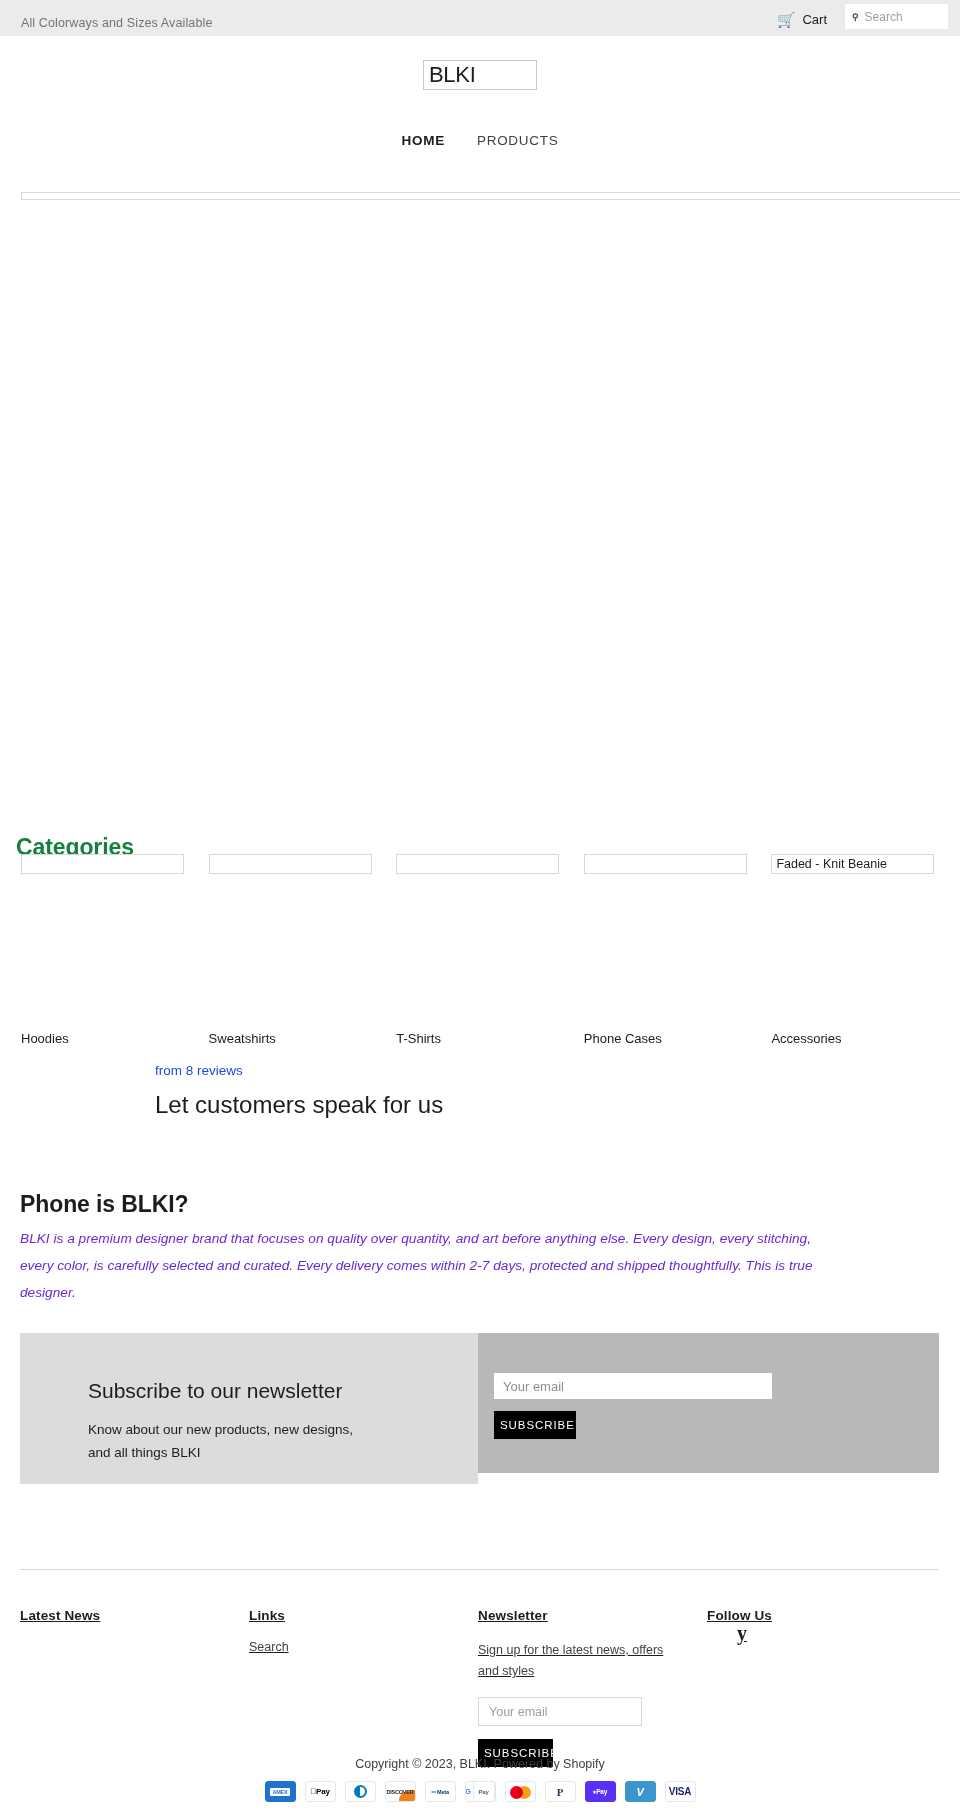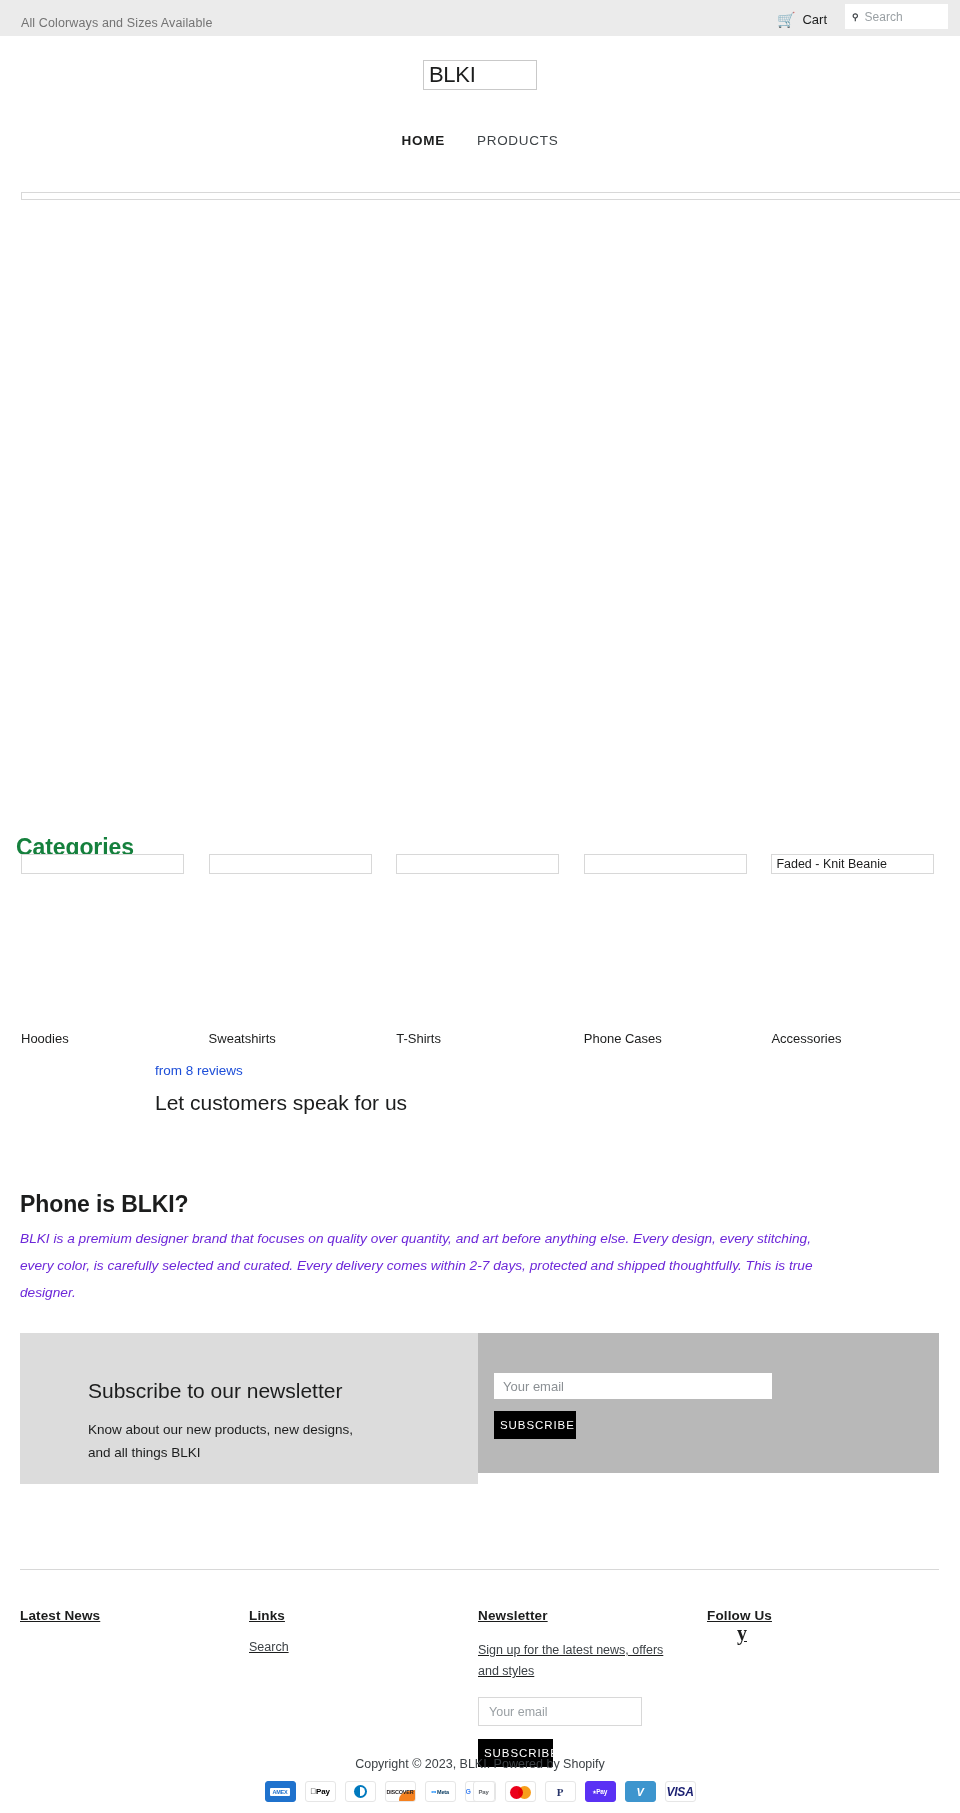--- a/index.html
+++ b/index.html
@@ -94,21 +94,21 @@
   }
   .cat-alt { font-size: 12.5px; color:#1c1d1d; padding-left: 4px; white-space:nowrap; }
   .cat-label {
     position: absolute; top: 177px; left: 0; width: 163px;
     text-align: left; font-size: 13px; color: #1c1d1d;
   }
 
   
   .reviews-title {
     position: absolute; top: 1091px; left: 155px;
-    font-size: 21px; color: #1c1d1d;
+    font-size: 24px; color: #1c1d1d;
   }
   .reviews-sub {
     position: absolute; top: 1063px; left: 155px;
     font-size: 13.5px; color: #1d4ed8;
   }
 
   
   .about-title {
     position: absolute; top: 1172px; left: 20px;
     font-size: 23px; color: #1c1d1d; letter-spacing:-0.1px;
@@ -227,21 +227,21 @@
   .pay-gpay { font-size:7px; }
   .pay-gpay .g { color:#4285f4; font-weight:700; }
   .pay-gpay .pay { color:#5f6368; }
   .pay-mc { position:relative; }
   .pay-mc .c1,.pay-mc .c2 { position:absolute; top:4px; width:13px;height:13px;border-radius:50%; }
   .pay-mc .c1 { left:4px; background:#eb001b; }
   .pay-mc .c2 { right:4px; background:#f79e1b; mix-blend-mode:multiply; }
   .pay-paypal { color:#27346a; font-size:11px; font-weight:800; font-family:"Liberation Serif",serif;}
   .pay-shop { background:#5a31f4; border-color:#5a31f4; color:#fff; font-size:6.5px; font-weight:700;}
   .pay-venmo { background:#3d95ce; border-color:#3d95ce; color:#fff; font-size:11px; font-weight:800; font-style:italic;}
-  .pay-visa { color:#1a1f71; font-size:12px; font-weight:800; font-style:italic; }
+  .pay-visa { color:#1a1f71; font-size:10px; font-weight:800; }
 </style>
 </head>
 <body>
 
 <div class="page">
 
   <div class="announce">
     <div class="announce-text">All Colorways and Sizes Available</div>
     <div class="announce-right">
       <a class="cart-link">

